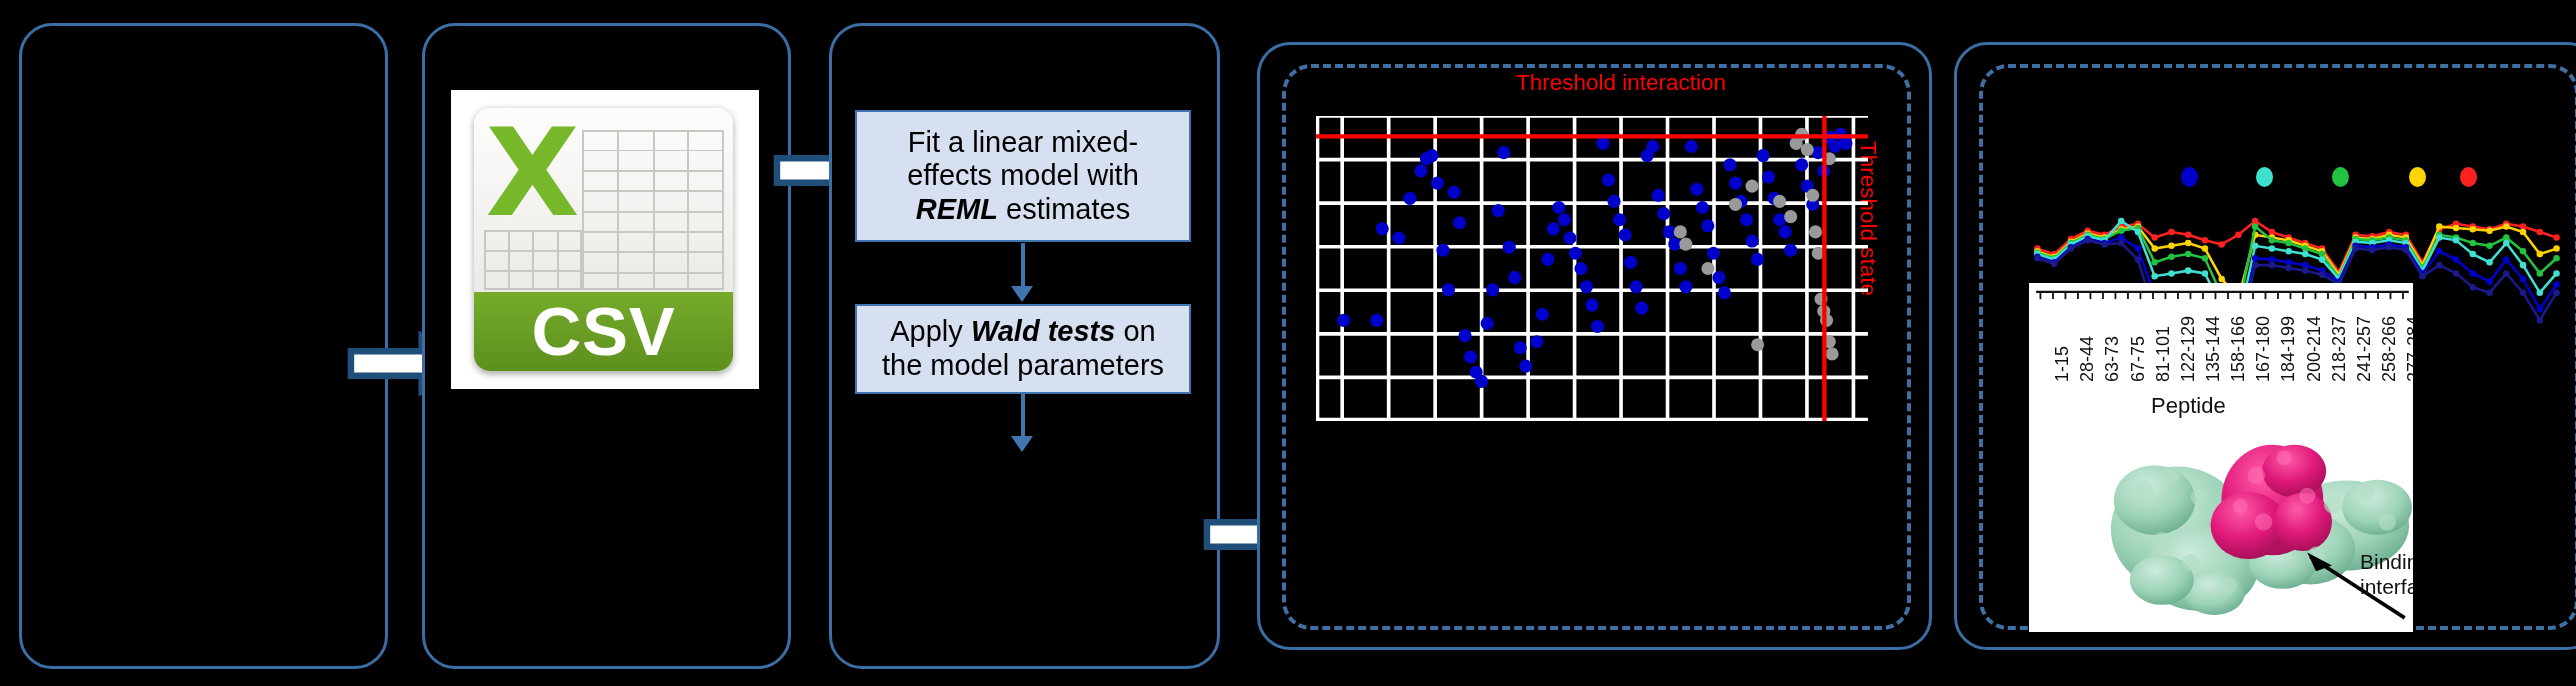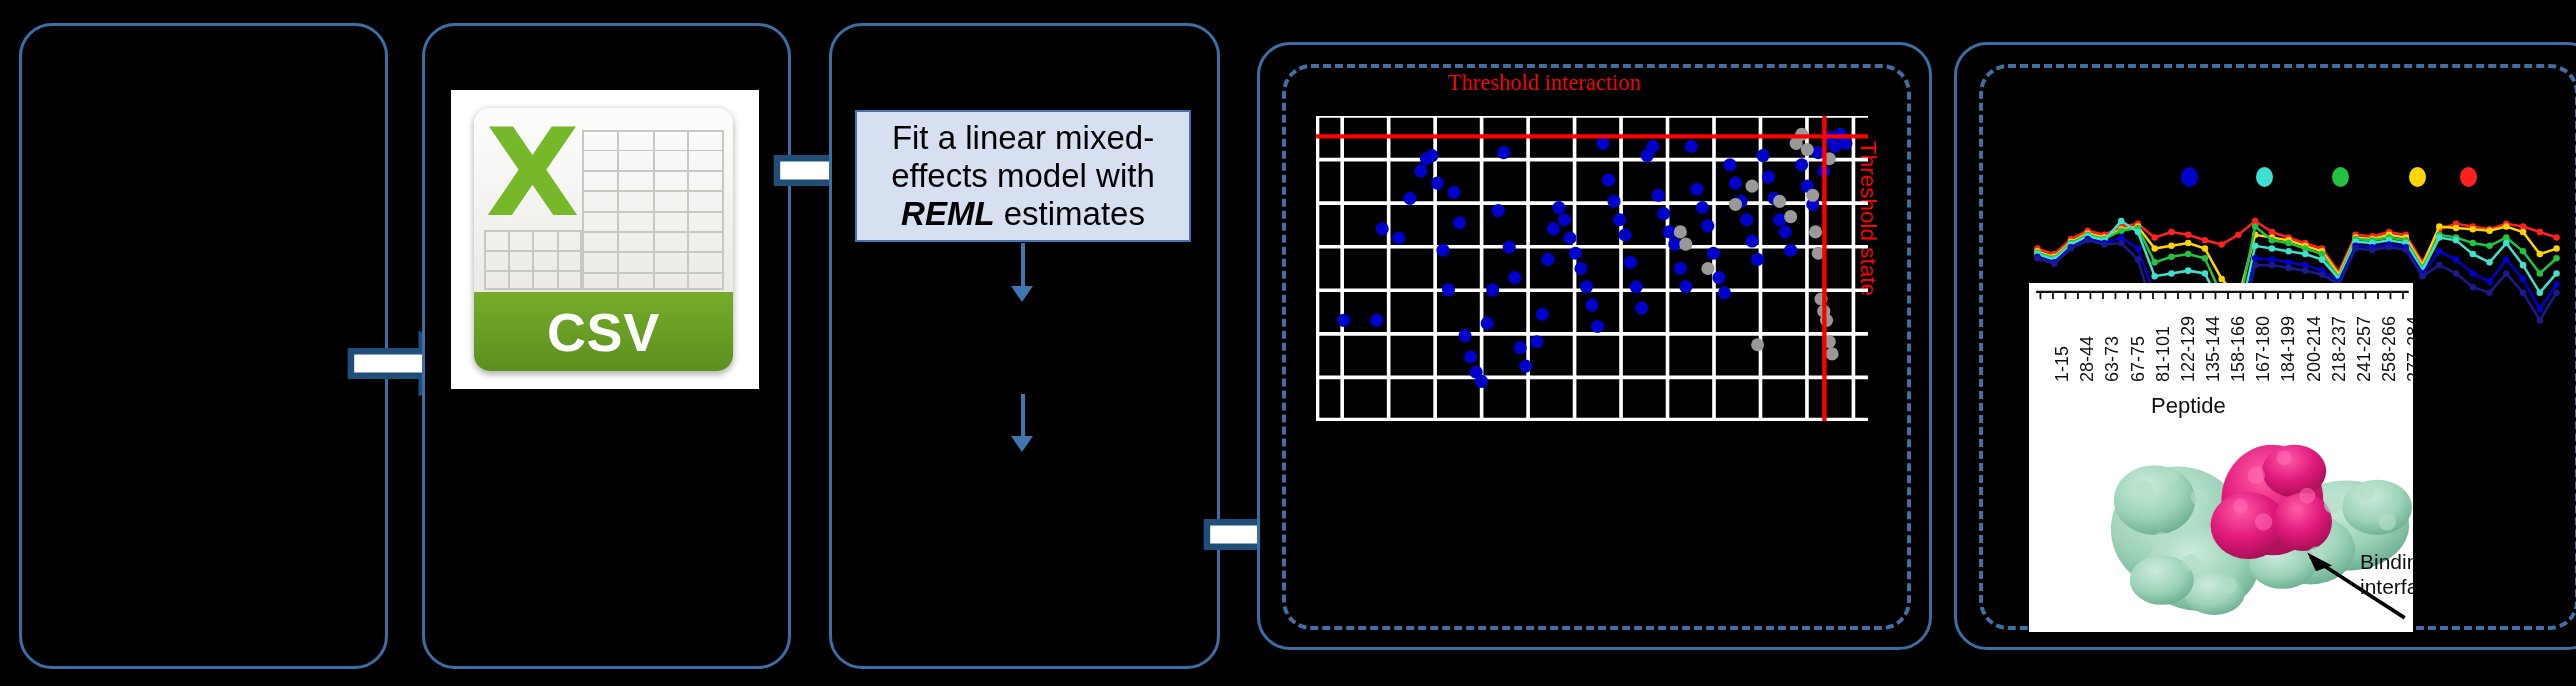--- a/index.html
+++ b/index.html
@@ -13,21 +13,21 @@
   .panel-inner-dash{position:absolute;border:4.4px dashed #3F6FA3;border-radius:29px;background:transparent;}
 
   
   .blockarrow{position:absolute;}
   .blockarrow svg{display:block;}
 
   
   .pbox{position:absolute;background:#D7E0F0;border:2.2px solid #4076B0;
         display:flex;align-items:center;justify-content:center;text-align:center;
         color:#000;line-height:1.16;box-sizing:border-box;}
-  .pbox .txt{padding:2.9px 7.3px;font-size:33px;}
+  .pbox .txt{padding:2.9px 7.3px;font-size:29px;}
   .pbox b{font-weight:bold;font-style:italic;}
 
   .connector{position:absolute;background:#4076B0;width:3.6px;}
   .connector-head{position:absolute;width:0;height:0;
       border-left:11.6px solid transparent;border-right:11.6px solid transparent;
       border-top:16px solid #4076B0;}
 
   
   .csvwrap{position:absolute;background:#FFFFFF;}
   .csvicon{position:absolute;border-radius:16px;overflow:hidden;
@@ -103,54 +103,59 @@
       <div class="vline" style="left:48px"></div>
         <div class="vline" style="left:73px"></div>
       <div class="vline" style="left:96px"></div>
       <div class="hline" style="top:0"></div>
         <div class="hline" style="top:20.4px"></div>
       <div class="hline" style="top:40px"></div>
         <div class="hline" style="top:58px"></div>
     </div>
     <div class="csv-x" style="left:11.6px;top:4.4px;font-size:122px;">X</div>
     <div class="csv-band">
-      <span style="font-size:54px;">CSV</span>
+      <span style="font-size:69px;">CSV</span>
     </div>
   </div>
 
   <div class="blockarrow" style="left:772px;top:138px;width:124px;height:65px;">
     <svg width="124" height="65" viewBox="0 0 170 90">
       <path d="M6,28 L104,28 L104,7 L164,45 L104,83 L104,62 L6,62 Z" fill="#FFFFFF" stroke="#1F4E79" stroke-width="9" stroke-linejoin="miter"></path>
     </svg>
   </div>
 
   <div class="panel" style="left:829px;top:23px;width:385px;height:640px;"></div>
 
   <div class="pbox" style="left:855px;top:110px;width:336px;height:132px;">
     <div class="txt">
       Fit a linear mixed-<br>effects model with<br><b>REML</b> estimates
     </div>
   </div>
   <div class="connector" style="left:1021px;top:243px;height:45px;"></div>
   <div class="connector-head" style="left:1011px;top:286px;"></div>
 
+  <div class="pbox" style="left:855px;top:304px;width:336px;height:90px;">
+    <div class="txt">
+      Apply <b>Wald tests</b> on<br>the model parameters
+    </div>
+  </div>
   <div class="connector" style="left:1021px;top:394px;height:45px;"></div>
   <div class="connector-head" style="left:1011px;top:436px;"></div>
 
 
   <div class="blockarrow" style="left:1202px;top:502px;width:124px;height:65px;">
     <svg width="124" height="65" viewBox="0 0 170 90">
       <path d="M6,28 L104,28 L104,7 L164,45 L104,83 L104,62 L6,62 Z" fill="#FFFFFF" stroke="#1F4E79" stroke-width="9" stroke-linejoin="miter"></path>
     </svg>
   </div>
 
   <div class="panel" style="left:1257px;top:42px;width:669px;height:602px;"></div>
   <div class="panel-inner-dash" style="left:1282px;top:64px;width:621px;height:558px;"></div>
 
-  <div class="thresh-lbl" style="left:1448px;top:70px;font-family:Liberation Serif, serif;">Threshold interaction</div>
+  <div class="thresh-lbl" style="left:1516px;top:70px;">Threshold interaction</div>
 
   <div class="thresh-lbl vert" style="left:1881px;top:141px;">Threshold state</div>
 
   <svg class="scatter" style="left:1316px;top:116px;" width="552" height="305" viewBox="0 0 760 420">
     <g>
       <line x1="0" y1="0" x2="760" y2="0" stroke="#fff" stroke-width="5"></line>
       <line x1="0" y1="60" x2="760" y2="60" stroke="#fff" stroke-width="5"></line>
       <line x1="0" y1="120" x2="760" y2="120" stroke="#fff" stroke-width="5"></line>
       <line x1="0" y1="180" x2="760" y2="180" stroke="#fff" stroke-width="5"></line>
       <line x1="0" y1="240" x2="760" y2="240" stroke="#fff" stroke-width="5"></line>

